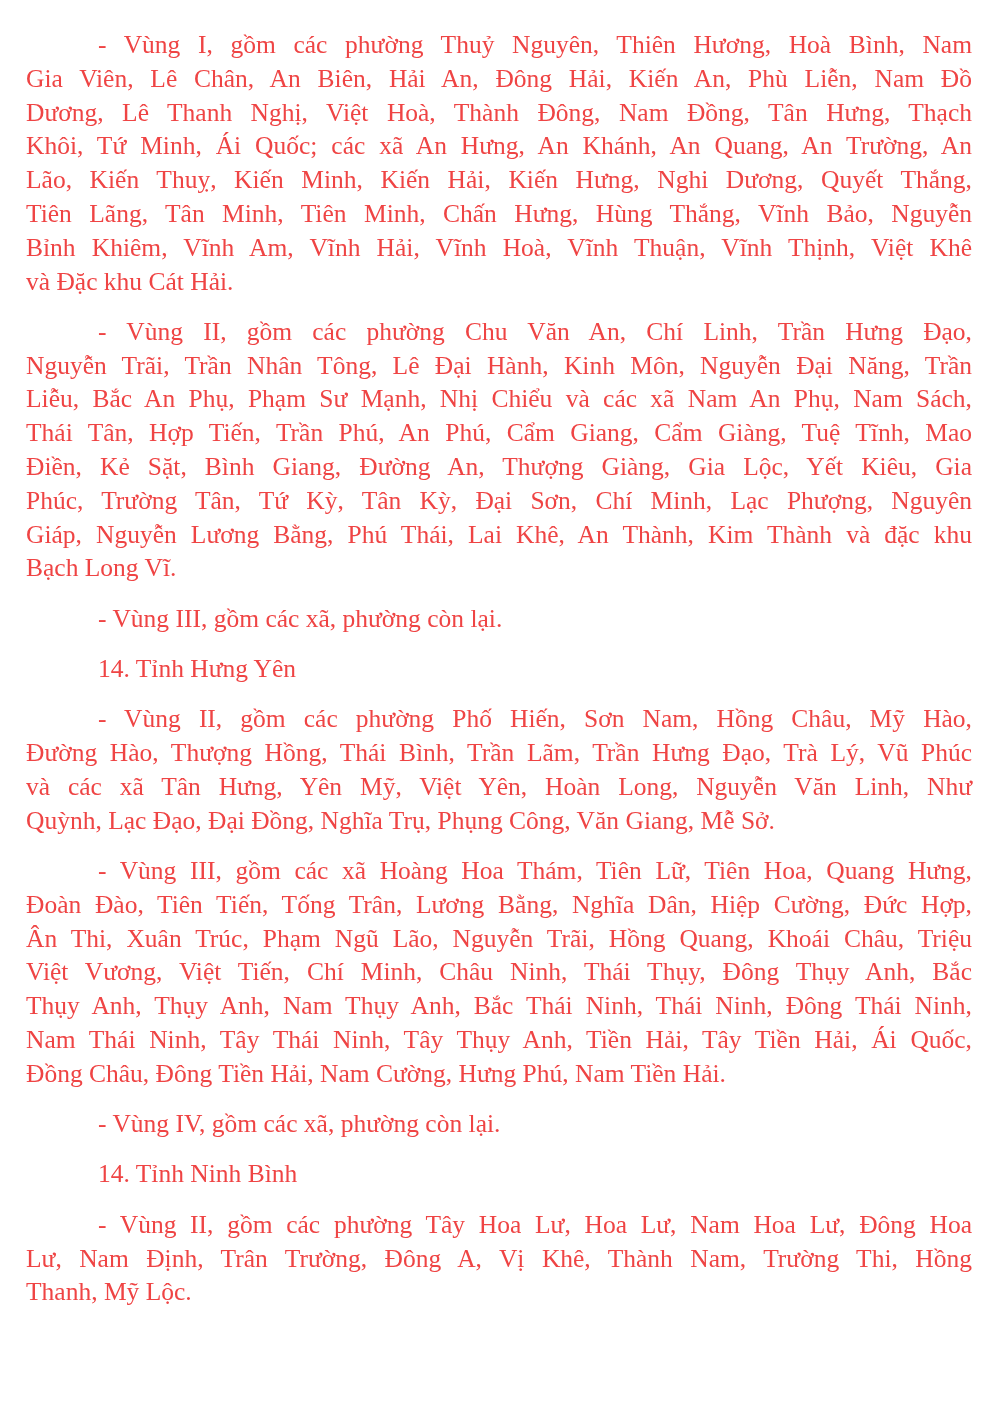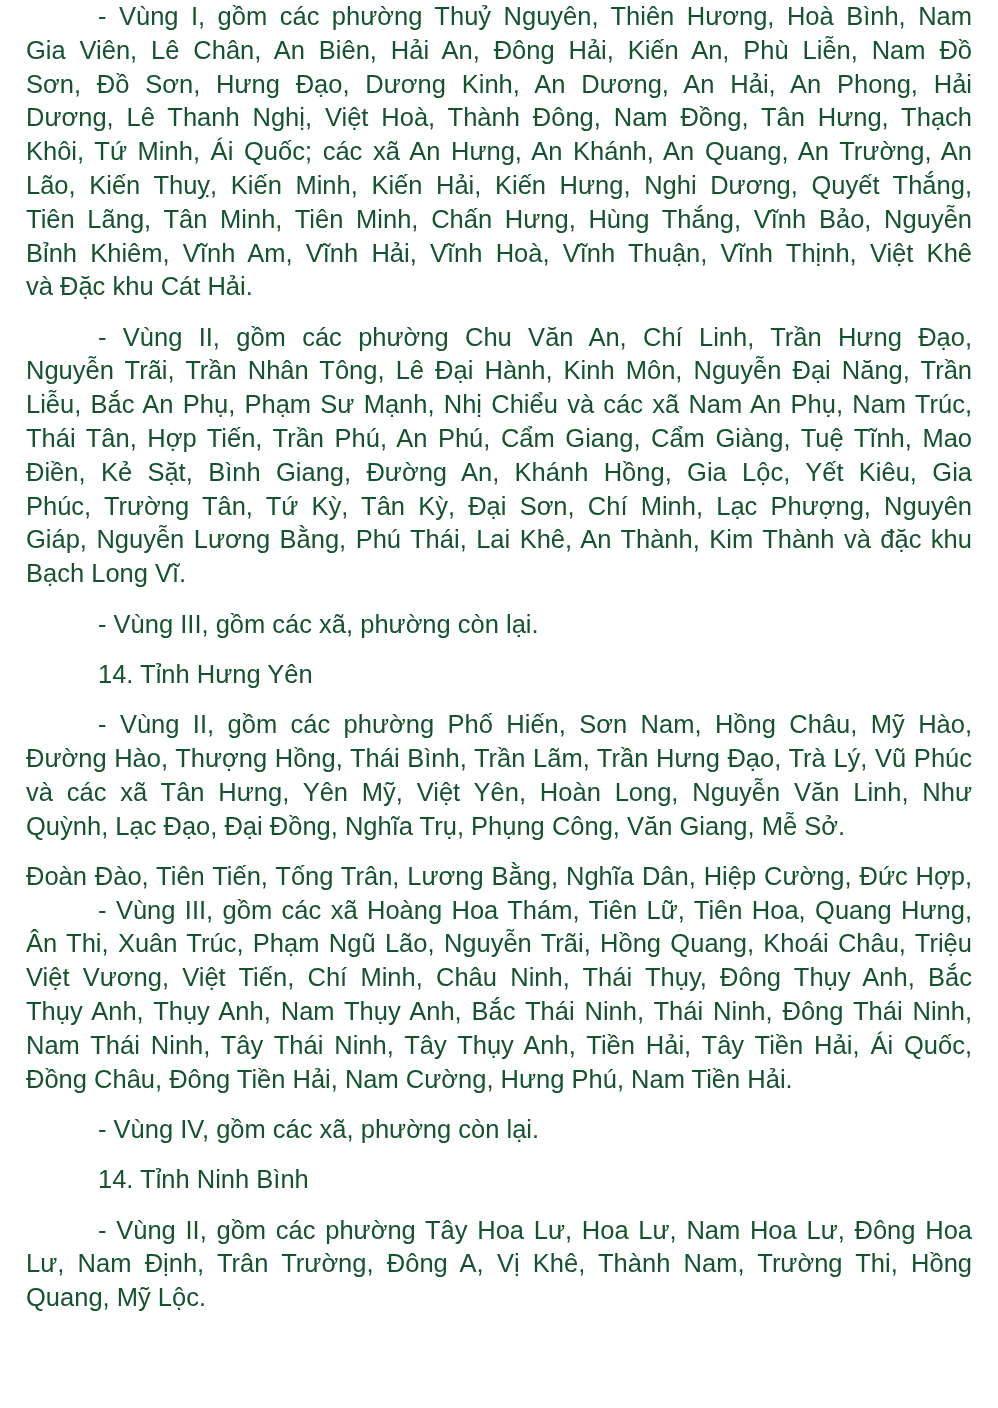--- a/index.html
+++ b/index.html
@@ -1,53 +1,52 @@
 <!DOCTYPE html>
 <html><head>
   <meta charset="utf-8">
   <style>
     html, body { margin: 0; padding: 0; background: #ffffff; }
     body { width: 998px; height: 1408px; overflow: hidden; position: relative; }
     .page {
-      position: absolute; left: 26px; top: 0; width: 946px;
-      font-family: Liberation Sans, sans-serif;
-      font-size: 25.5px; color: #14532d;
+      position: absolute; left: 26px; top: 28px; width: 946px;
+      font-family: Liberation Serif, serif;
+      font-size: 25.5px; color: #ef4444;
     }
     .para { margin: 0 0 16.5px 0; }
     .line {
       display: block; height: 33.8px; line-height: 33.8px;
       white-space: nowrap; text-align: justify; text-align-last: justify;
     }
     .line.last { text-align: center; text-align-last: left; }
     .line.first { padding-left: 72px; }
     .heading .line { text-align: right; text-align-last: left; padding-left: 72px; }
   </style>
 </head>
 <body>
 
 <div class="page">
 
   <div class="para">
     <span class="line first">- Vùng I, gồm các phường Thuỷ Nguyên, Thiên Hương, Hoà Bình, Nam</span>
     <span class="line">Gia Viên, Lê Chân, An Biên, Hải An, Đông Hải, Kiến An, Phù Liễn, Nam Đồ</span>
-    <span class="line">Sơn, Đồ Sơn, Hưng Đạo, Dương Kinh, An Dương, An Hải, An Phong, Hải</span>
     <span class="line">Dương, Lê Thanh Nghị, Việt Hoà, Thành Đông, Nam Đồng, Tân Hưng, Thạch</span>
     <span class="line">Khôi, Tứ Minh, Ái Quốc; các xã An Hưng, An Khánh, An Quang, An Trường, An</span>
     <span class="line">Lão, Kiến Thuỵ, Kiến Minh, Kiến Hải, Kiến Hưng, Nghi Dương, Quyết Thắng,</span>
     <span class="line">Tiên Lãng, Tân Minh, Tiên Minh, Chấn Hưng, Hùng Thắng, Vĩnh Bảo, Nguyễn</span>
     <span class="line">Bỉnh Khiêm, Vĩnh Am, Vĩnh Hải, Vĩnh Hoà, Vĩnh Thuận, Vĩnh Thịnh, Việt Khê</span>
     <span class="line last">và Đặc khu Cát Hải.</span>
   </div>
 
   <div class="para">
     <span class="line first">- Vùng II, gồm các phường Chu Văn An, Chí Linh, Trần Hưng Đạo,</span>
     <span class="line">Nguyễn Trãi, Trần Nhân Tông, Lê Đại Hành, Kinh Môn, Nguyễn Đại Năng, Trần</span>
-    <span class="line">Liễu, Bắc An Phụ, Phạm Sư Mạnh, Nhị Chiểu và các xã Nam An Phụ, Nam Trúc,</span>
+    <span class="line">Liễu, Bắc An Phụ, Phạm Sư Mạnh, Nhị Chiểu và các xã Nam An Phụ, Nam Sách,</span>
     <span class="line">Thái Tân, Hợp Tiến, Trần Phú, An Phú, Cẩm Giang, Cẩm Giàng, Tuệ Tĩnh, Mao</span>
-    <span class="line">Điền, Kẻ Sặt, Bình Giang, Đường An, Khánh Hồng, Gia Lộc, Yết Kiêu, Gia</span>
+    <span class="line">Điền, Kẻ Sặt, Bình Giang, Đường An, Thượng Giàng, Gia Lộc, Yết Kiêu, Gia</span>
     <span class="line">Phúc, Trường Tân, Tứ Kỳ, Tân Kỳ, Đại Sơn, Chí Minh, Lạc Phượng, Nguyên</span>
     <span class="line">Giáp, Nguyễn Lương Bằng, Phú Thái, Lai Khê, An Thành, Kim Thành và đặc khu</span>
     <span class="line last">Bạch Long Vĩ.</span>
   </div>
 
   <div class="para">
     <span class="line first last">- Vùng III, gồm các xã, phường còn lại.</span>
   </div>
 
   <div class="para heading">
@@ -55,36 +54,36 @@
   </div>
 
   <div class="para">
     <span class="line first">- Vùng II, gồm các phường Phố Hiến, Sơn Nam, Hồng Châu, Mỹ Hào,</span>
     <span class="line">Đường Hào, Thượng Hồng, Thái Bình, Trần Lãm, Trần Hưng Đạo, Trà Lý, Vũ Phúc</span>
     <span class="line">và các xã Tân Hưng, Yên Mỹ, Việt Yên, Hoàn Long, Nguyễn Văn Linh, Như</span>
     <span class="line last">Quỳnh, Lạc Đạo, Đại Đồng, Nghĩa Trụ, Phụng Công, Văn Giang, Mễ Sở.</span>
   </div>
 
   <div class="para">
+    <span class="line first">- Vùng III, gồm các xã Hoàng Hoa Thám, Tiên Lữ, Tiên Hoa, Quang Hưng,</span>
     <span class="line">Đoàn Đào, Tiên Tiến, Tống Trân, Lương Bằng, Nghĩa Dân, Hiệp Cường, Đức Hợp,</span>
-    <span class="line first">- Vùng III, gồm các xã Hoàng Hoa Thám, Tiên Lữ, Tiên Hoa, Quang Hưng,</span>
     <span class="line">Ân Thi, Xuân Trúc, Phạm Ngũ Lão, Nguyễn Trãi, Hồng Quang, Khoái Châu, Triệu</span>
     <span class="line">Việt Vương, Việt Tiến, Chí Minh, Châu Ninh, Thái Thụy, Đông Thụy Anh, Bắc</span>
     <span class="line">Thụy Anh, Thụy Anh, Nam Thụy Anh, Bắc Thái Ninh, Thái Ninh, Đông Thái Ninh,</span>
     <span class="line">Nam Thái Ninh, Tây Thái Ninh, Tây Thụy Anh, Tiền Hải, Tây Tiền Hải, Ái Quốc,</span>
     <span class="line last">Đồng Châu, Đông Tiền Hải, Nam Cường, Hưng Phú, Nam Tiền Hải.</span>
   </div>
 
   <div class="para">
     <span class="line first last">- Vùng IV, gồm các xã, phường còn lại.</span>
   </div>
 
   <div class="para heading">
     <span class="line">14. Tỉnh Ninh Bình</span>
   </div>
 
   <div class="para">
     <span class="line first">- Vùng II, gồm các phường Tây Hoa Lư, Hoa Lư, Nam Hoa Lư, Đông Hoa</span>
     <span class="line">Lư, Nam Định, Trân Trường, Đông A, Vị Khê, Thành Nam, Trường Thi, Hồng</span>
-    <span class="line last">Quang, Mỹ Lộc.</span>
+    <span class="line last">Thanh, Mỹ Lộc.</span>
   </div>
 
 </div>
 
 </body></html>

